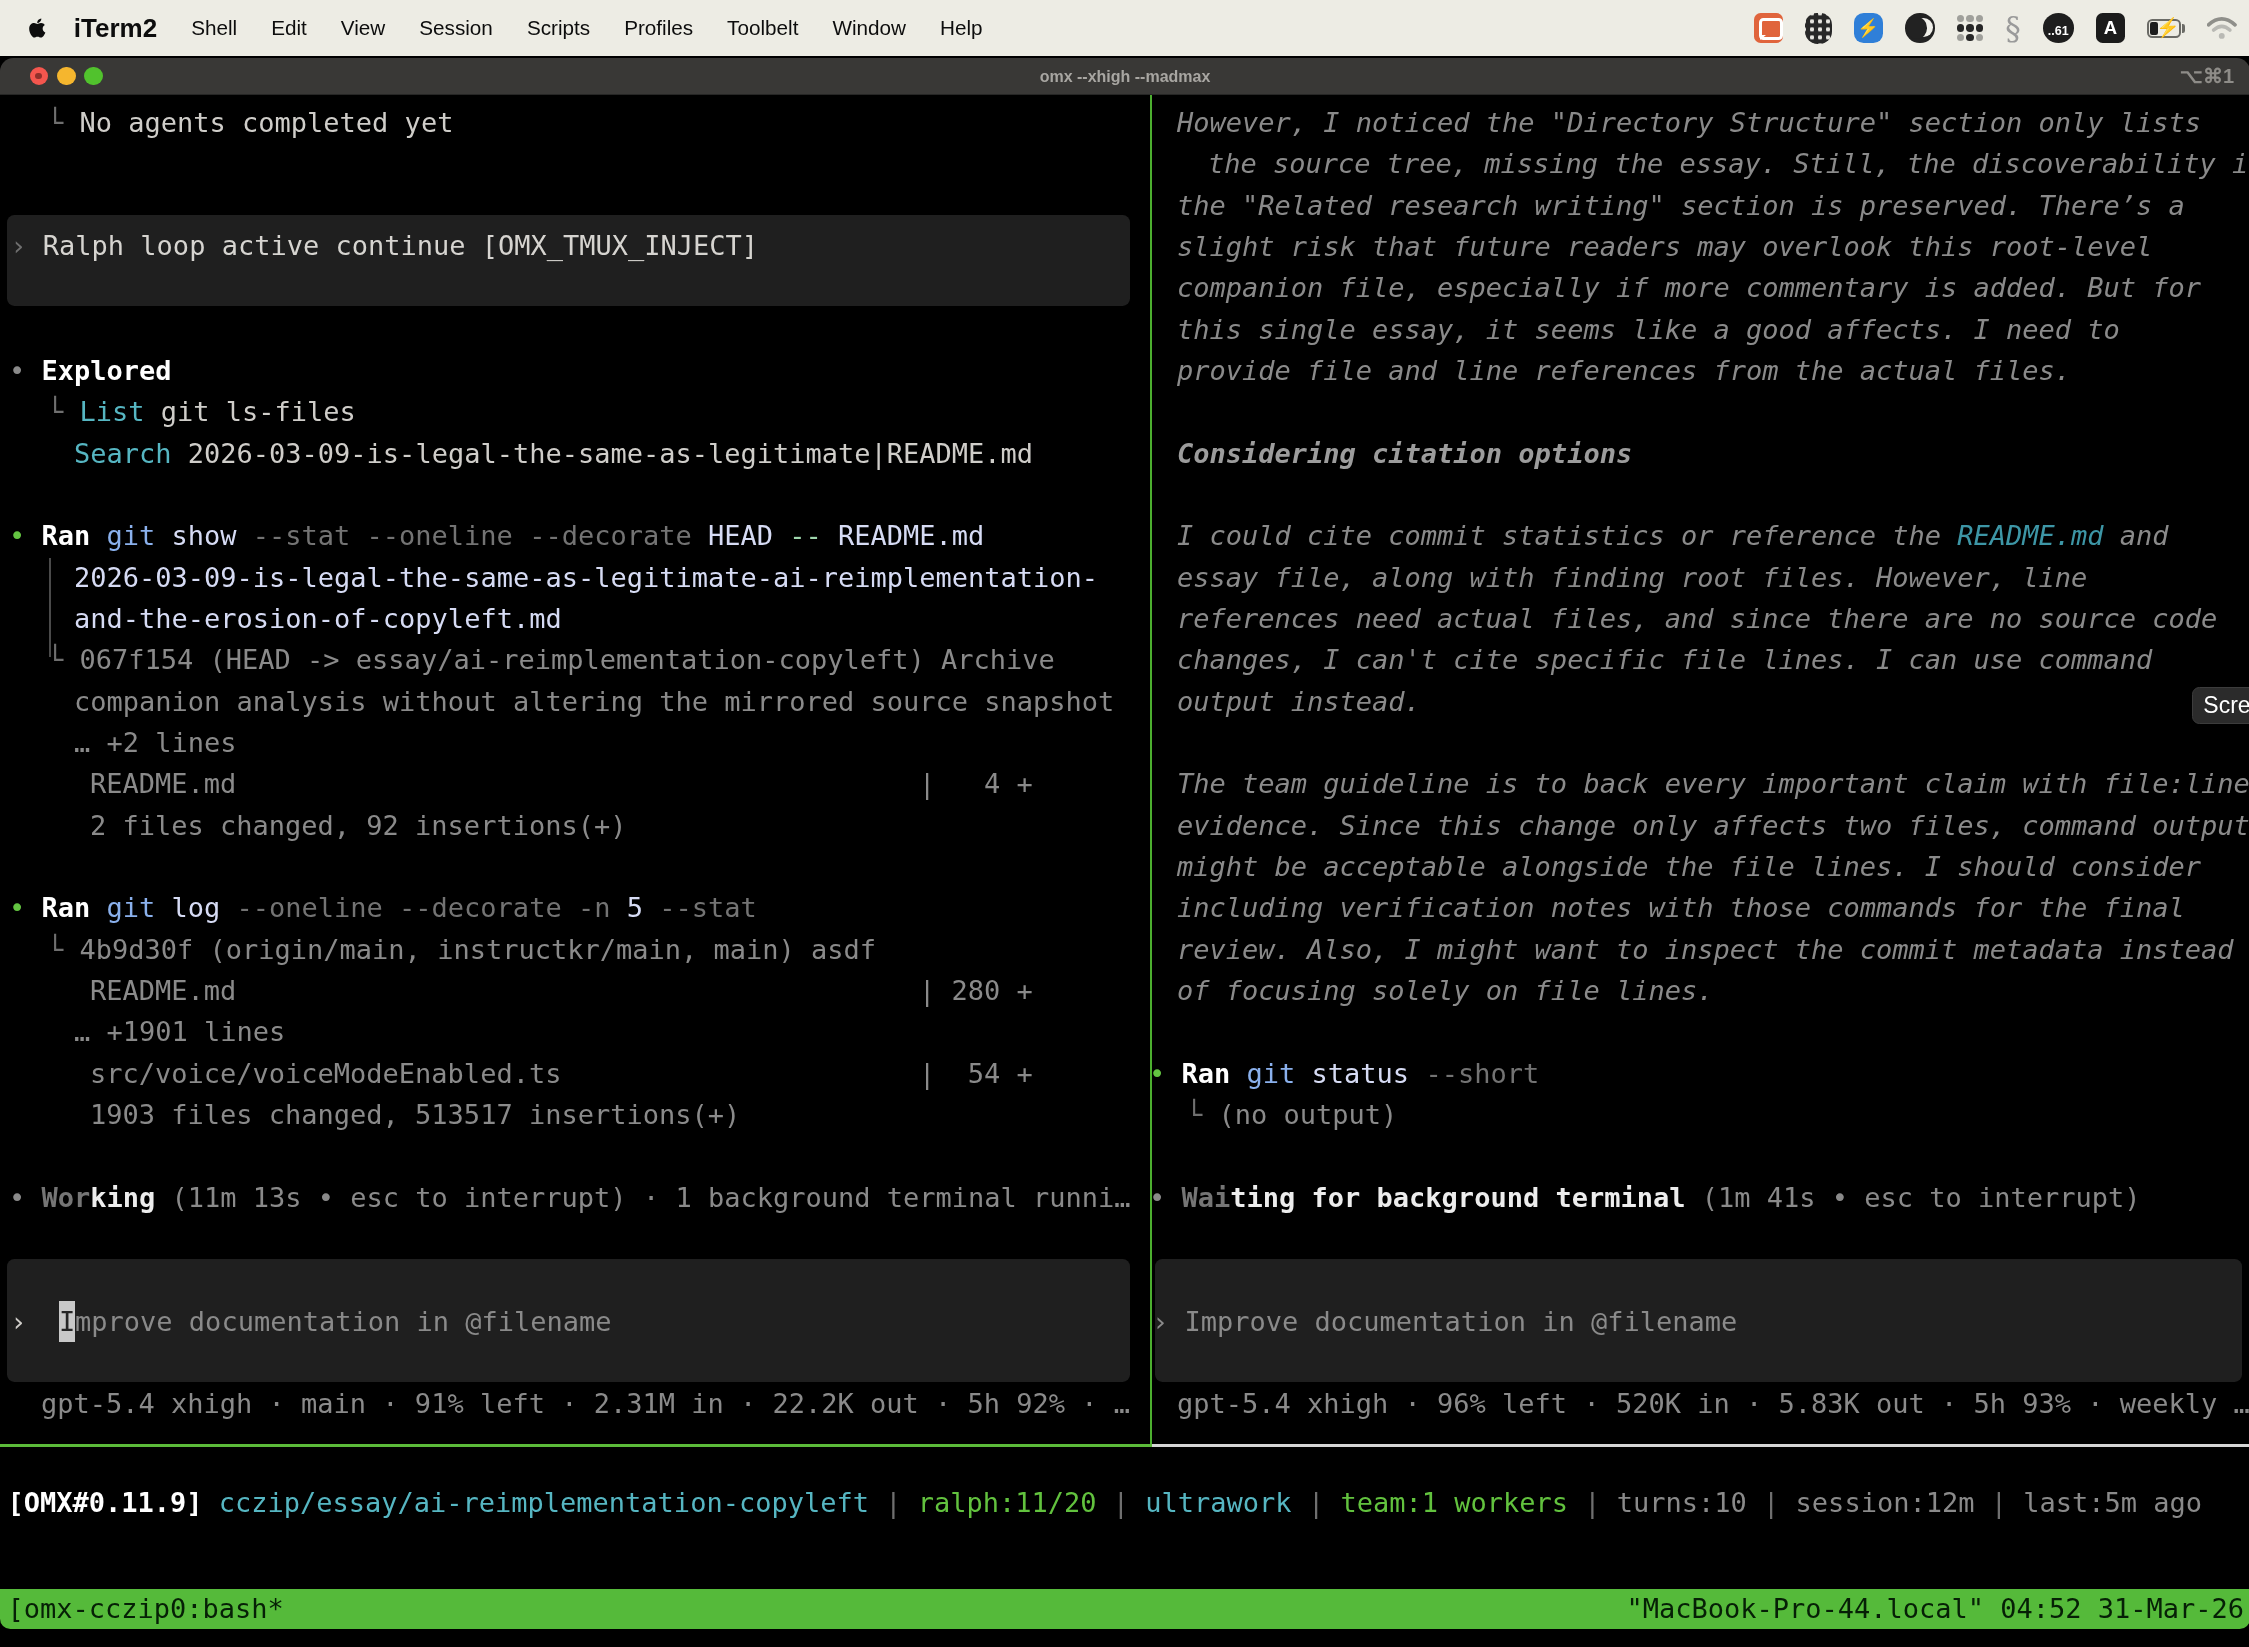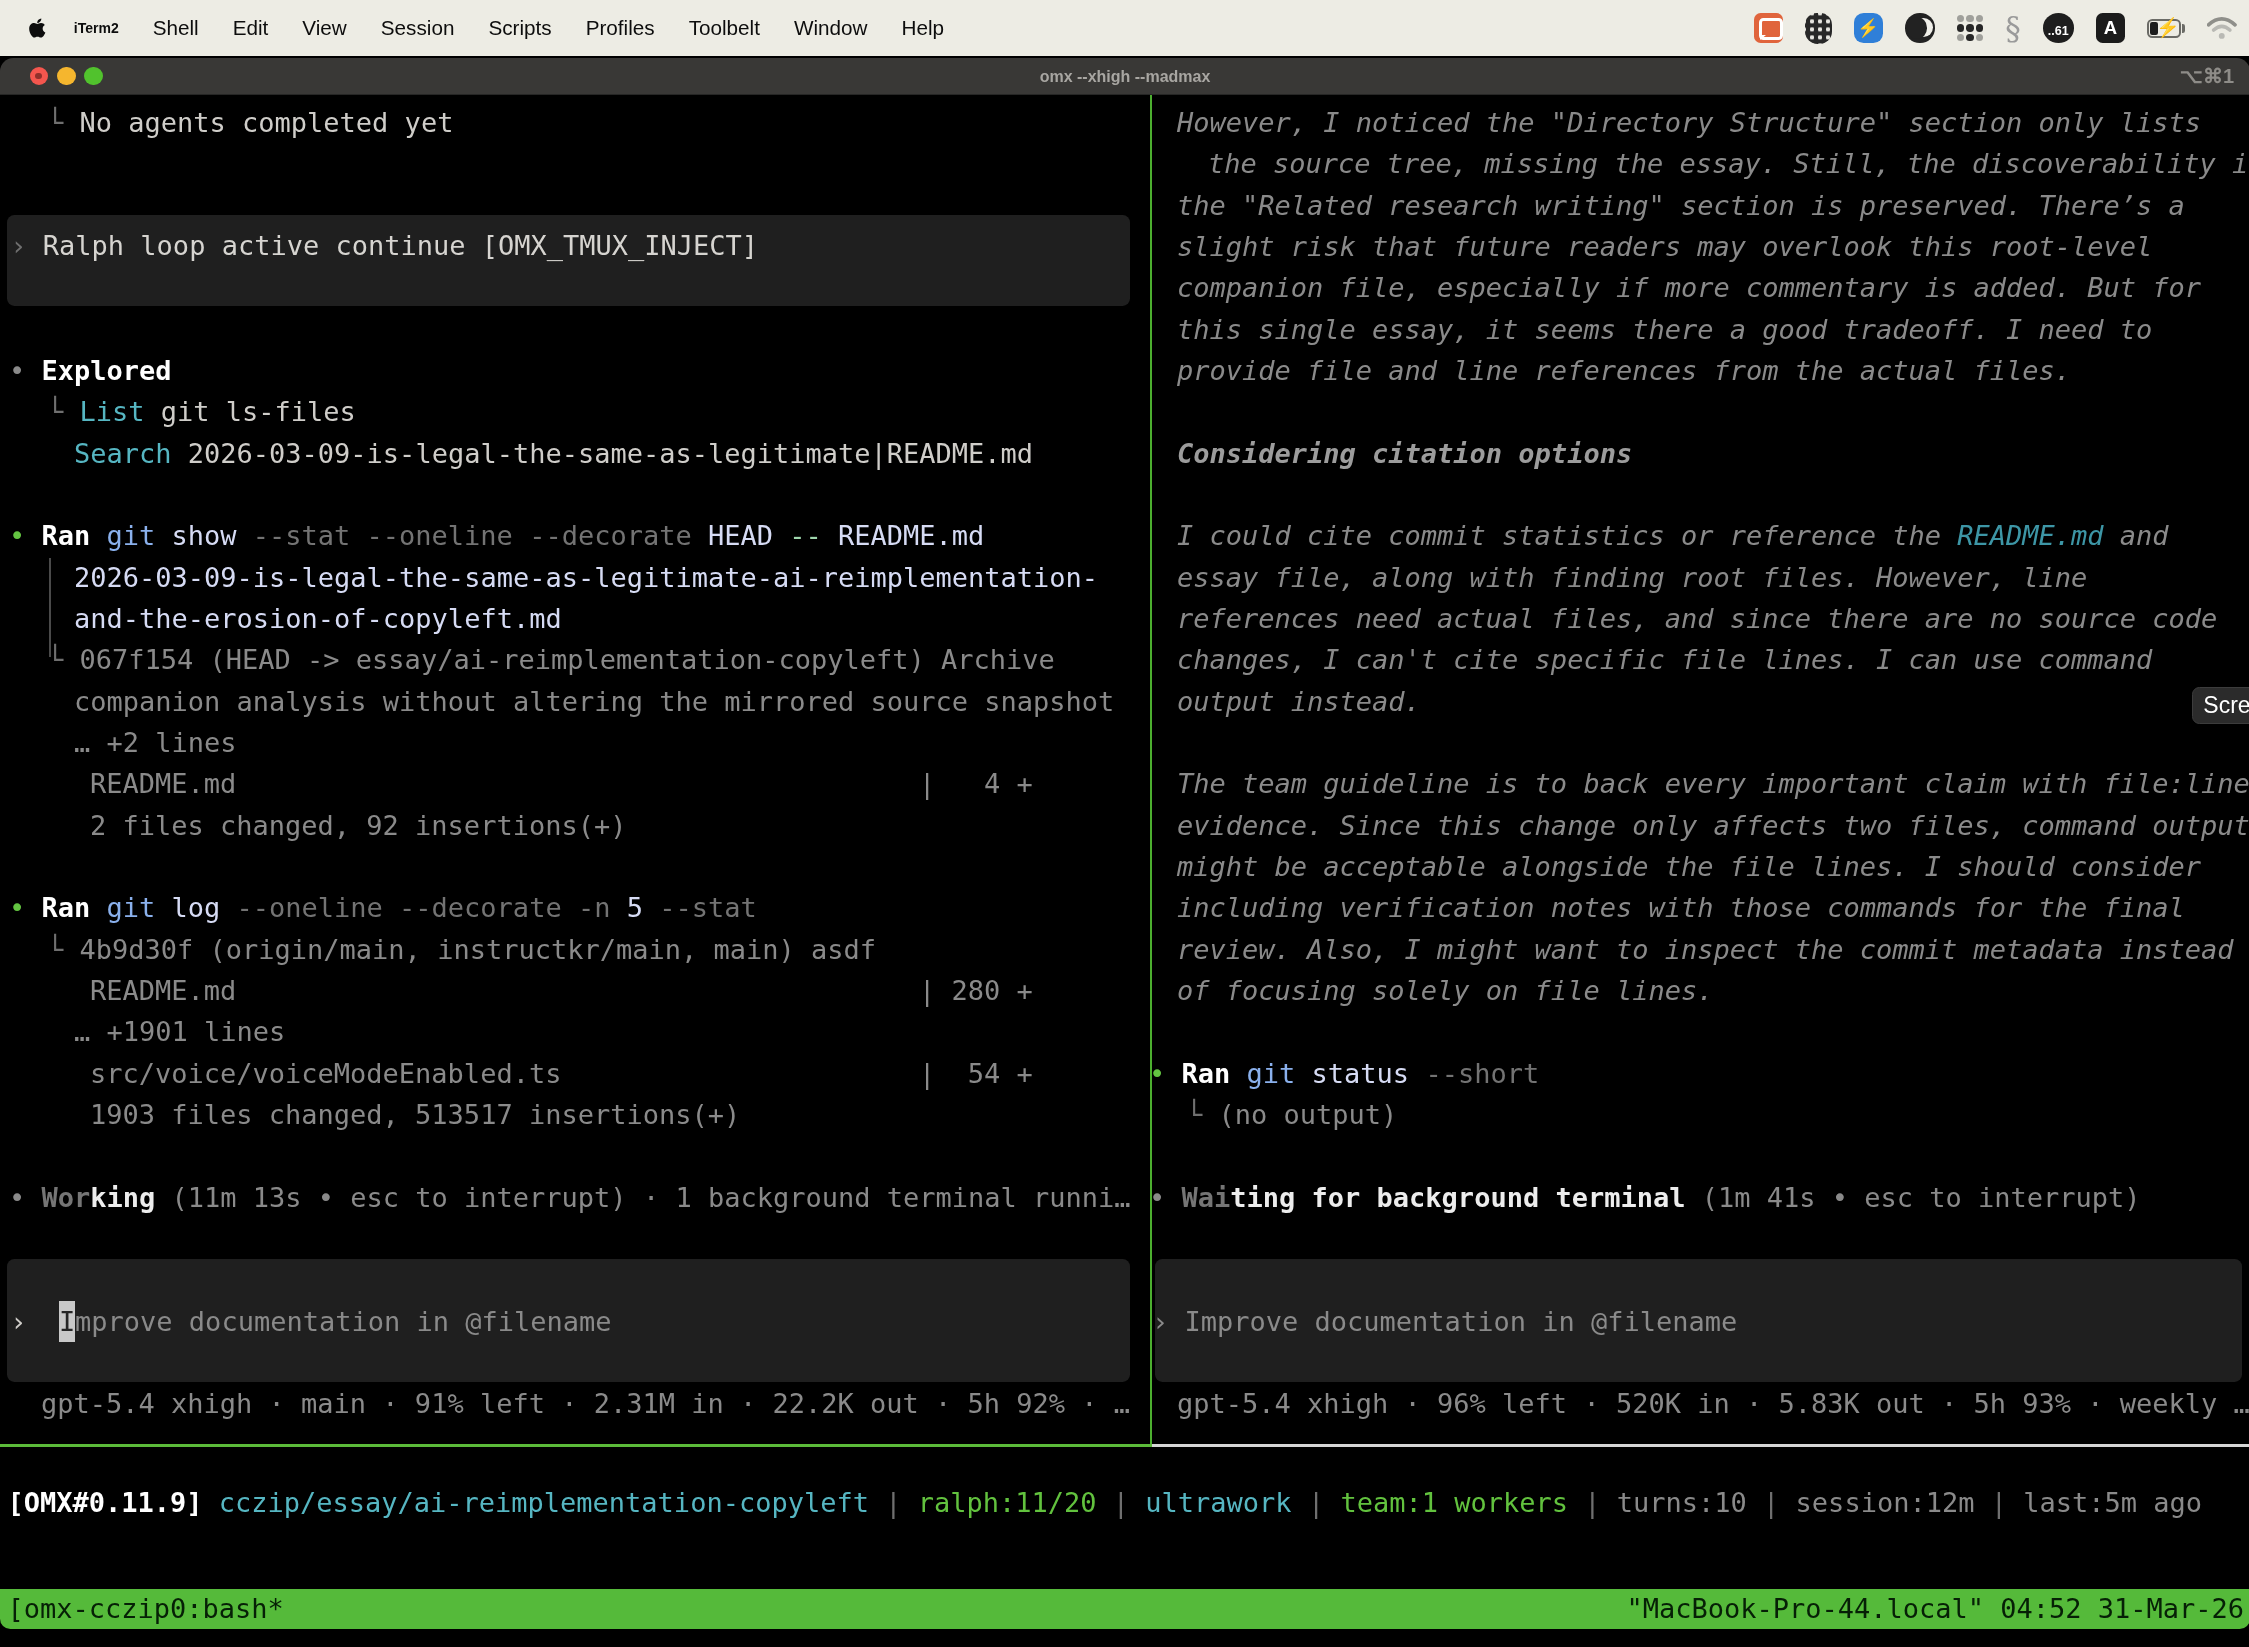--- a/index.html
+++ b/index.html
@@ -5,21 +5,21 @@
   * { margin:0; padding:0; box-sizing:border-box; }
   html,body { width:2250px; height:1648px; background:#000; overflow:hidden; position:relative;
               font-family:"DejaVu Sans Mono", monospace; }
 
   
   .menubar { position:absolute; left:0; top:0; width:2250px; height:56px; background:#edece4;
              display:flex; align-items:center; font-family:"Liberation Sans", sans-serif;
              font-size:20.7px; color:#0d0d0d; z-index:30; }
   .apple { margin-left:28px; margin-right:10.3px; display:flex; align-items:center; }
   .menu-item { padding:0 17px; }
-  .menu-item.app { font-weight:bold; font-size:14px; }
+  .menu-item.app { font-weight:bold; font-size:26px; }
   .statusicons { position:absolute; right:13.3px; top:0; height:56px; display:flex; align-items:center; gap:22px; }
   .sicon { display:flex; align-items:center; justify-content:center; }
   .ic-chat { width:29.5px; height:29.5px; background:#e0643c; border-radius:6.6px; position:relative; }
   .ic-chat::before { content:""; position:absolute; left:5.9px; top:5.2px; width:17.7px; height:16px;
                      border:3px solid #fff; border-radius:4.4px; }
   .ic-chat::after { content:""; position:absolute; left:6.6px; bottom:3px; width:0; height:0;
                     border-left:6.6px solid #fff; border-bottom:5.9px solid transparent; }
   .ic-shield { width:26.6px; height:31px; background:#282828; border-radius:11.8px 11.8px 12.5px 12.5px;
                background-image:radial-gradient(#e6e5e0 1.9px, transparent 2.5px);
                background-size:8px 8px; background-position:3px 4.4px; }
@@ -197,21 +197,21 @@
 
 <div class="inputbox" style="left:7.4px; top:1259px; width:1123px; height:123px;"></div>
 <div class="trow" style="left:10.3px; top:1301px;"><span style="color:#cfcdc9">›</span><span>  </span><span class="cursor">I</span><span class="gray">mprove documentation in @filename</span></div>
 <div class="trow gray" style="left:41px; top:1383px;">gpt-5.4 xhigh · main · 91% left · 2.31M in · 22.2K out · 5h 92% · …</div>
 
 <div class="trow it" style="left:1177px; top:102px;">However, I noticed the "Directory Structure" section only lists</div>
 <div class="trow it" style="left:1208px; top:143px;">the source tree, missing the essay. Still, the discoverability in</div>
 <div class="trow it" style="left:1177px; top:185px;">the "Related research writing" section is preserved. There’s a</div>
 <div class="trow it" style="left:1177px; top:226px;">slight risk that future readers may overlook this root-level</div>
 <div class="trow it" style="left:1177px; top:267px;">companion file, especially if more commentary is added. But for</div>
-<div class="trow it" style="left:1177px; top:309px;">this single essay, it seems there a good tradeoff. I need to</div>
+<div class="trow it" style="left:1177px; top:309px;">this single essay, it seems like a good affects. I need to</div>
 <div class="trow it" style="left:1177px; top:350px;">provide file and line references from the actual files.</div>
 
 <div class="trow ith" style="left:1177px; top:433px;">Considering citation options</div>
 
 <div class="trow" style="left:1177px; top:515px;"><span class="it">I could cite commit statistics or reference the </span><span class="link">README.md</span><span class="it"> and</span></div>
 <div class="trow it" style="left:1177px; top:557px;">essay file, along with finding root files. However, line</div>
 <div class="trow it" style="left:1177px; top:598px;">references need actual files, and since there are no source code</div>
 <div class="trow it" style="left:1177px; top:639px;">changes, I can't cite specific file lines. I can use command</div>
 <div class="trow it" style="left:1177px; top:681px;">output instead.</div>
 

